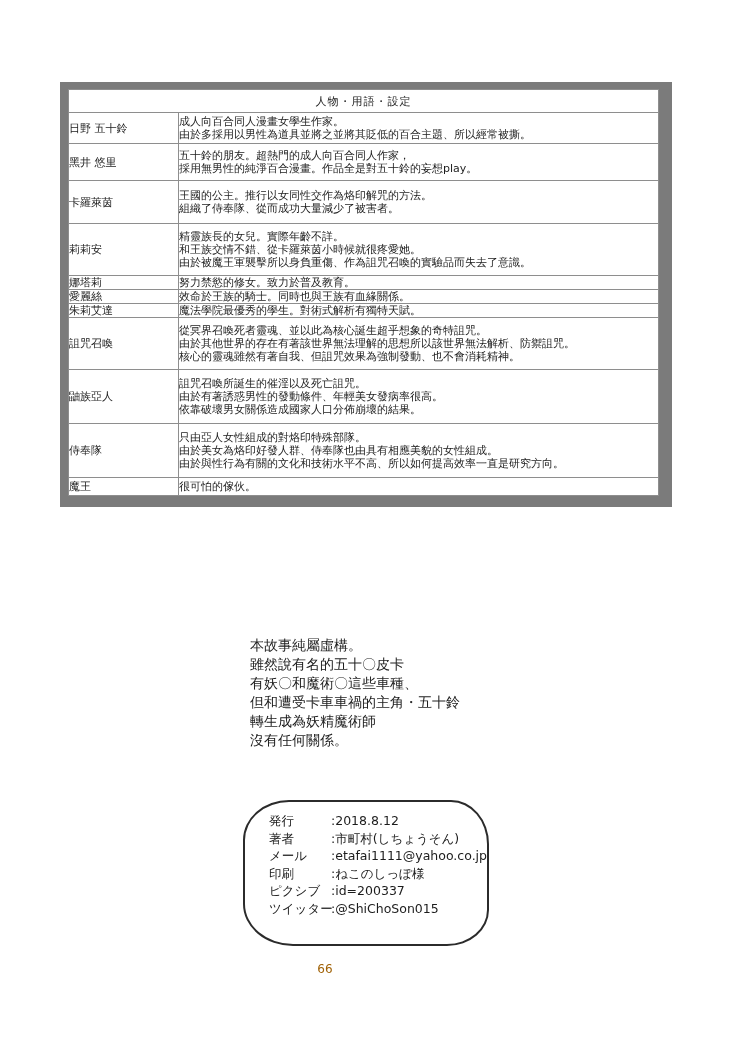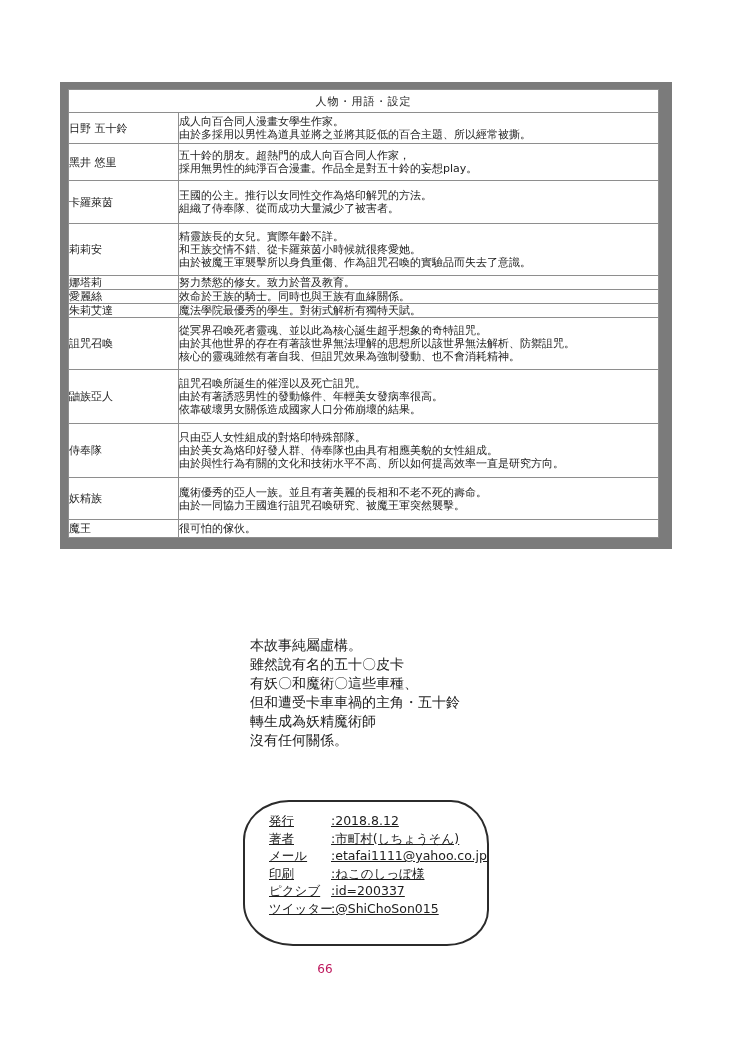--- a/index.html
+++ b/index.html
@@ -37,28 +37,28 @@
   
   .pub-box {
     position: absolute; left: 243px; top: 800px;
     width: 246px; height: 146px;
     box-sizing: border-box;
     border: 2px solid #2b2b2b;
     border-radius: 46px 38px 42px 50px / 40px 44px 36px 42px;
     padding: 10px 0 0 24px;
     background: #ffffff;
   }
-  .pub-row { display: flex; font-size: 12.5px; line-height: 17.6px; white-space: nowrap; text-decoration: underline; }
+  .pub-row { display: flex; font-size: 12.5px; line-height: 17.6px; white-space: nowrap; }
   .pub-label { width: 62px; flex: 0 0 62px; }
   .pub-value { flex: 1; }
 
   
   .page-number {
     position: absolute; left: 0; top: 962px; width: 650px;
-    text-align: center; font-size: 12px; color: #be185d;
+    text-align: center; font-size: 12px; color: #a16207;
   }
 </style>
 </head>
 <body>
 
 <div class="page">
 
   <div class="table-frame">
     <table class="settings">
       <colgroup>
@@ -113,25 +113,20 @@
         <td class="desc">詛咒召喚所誕生的催淫以及死亡詛咒。
 由於有著誘惑男性的發動條件、年輕美女發病率很高。
 依靠破壞男女關係造成國家人口分佈崩壞的結果。</td>
       </tr>
       <tr style="height:54px">
         <td class="name">侍奉隊</td>
         <td class="desc">只由亞人女性組成的對烙印特殊部隊。
 由於美女為烙印好發人群、侍奉隊也由具有相應美貌的女性組成。
 由於與性行為有關的文化和技術水平不高、所以如何提高效率一直是研究方向。</td>
       </tr>
-      <tr style="height:42px">
-        <td class="name">妖精族</td>
-        <td class="desc">魔術優秀的亞人一族。並且有著美麗的長相和不老不死的壽命。
-由於一同協力王國進行詛咒召喚研究、被魔王軍突然襲擊。</td>
-      </tr>
       <tr style="height:18px">
         <td class="name">魔王</td>
         <td class="desc">很可怕的傢伙。</td>
       </tr>
     </tbody>
       </table>
   </div>
 
   <div class="afterword">
     <div class="afterword-body">本故事純屬虛構。

